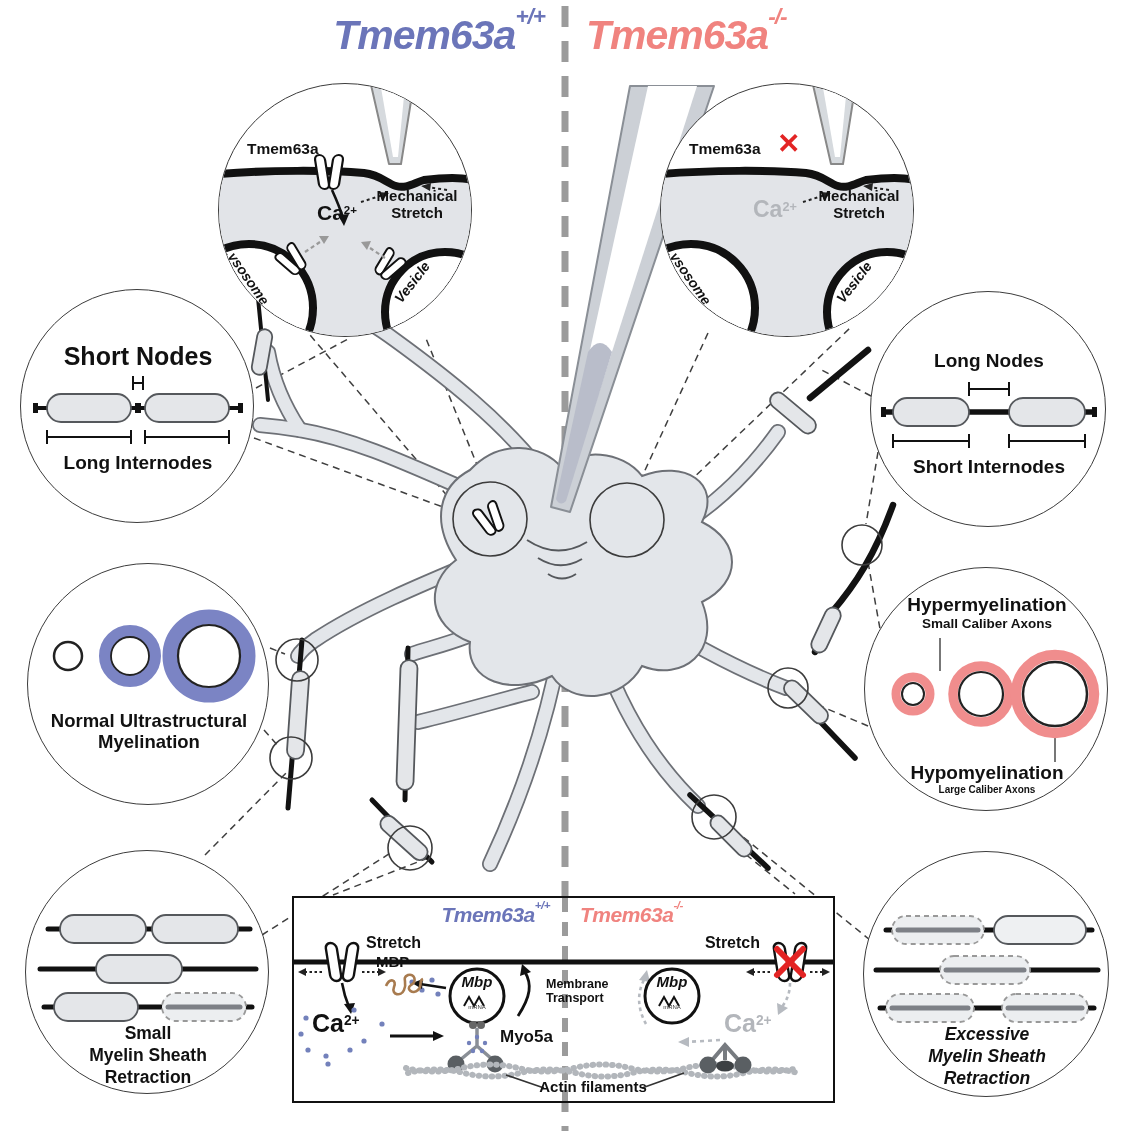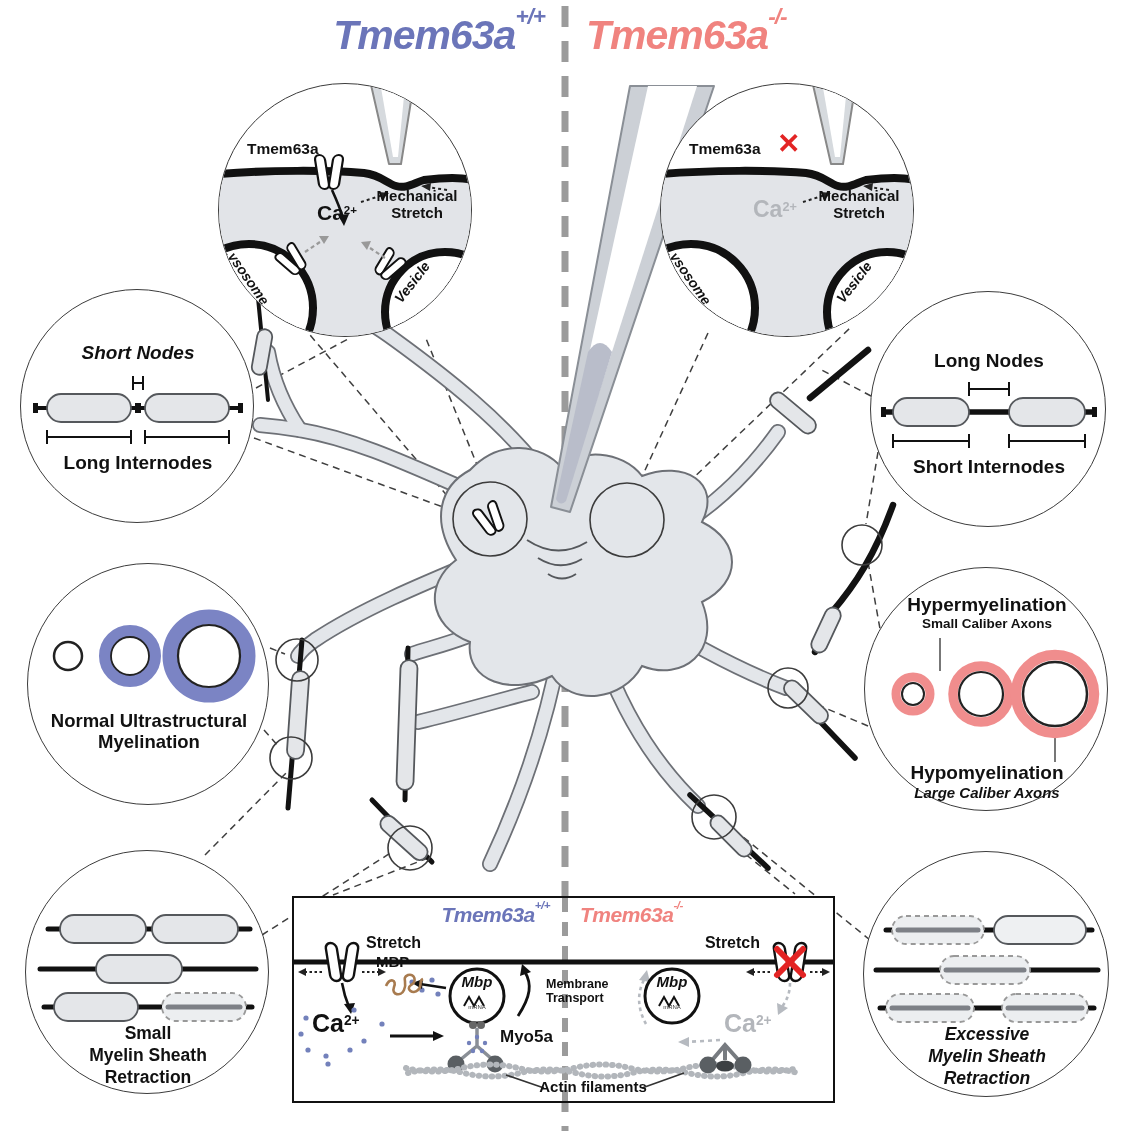--- a/index.html
+++ b/index.html
@@ -228,21 +228,21 @@
         <rect x="124" y="104" width="84" height="28" rx="14"></rect>
       </g>
       <g stroke="#111" stroke-width="2" fill="none">
         <path d="M112,86 L112,100 M122,86 L122,100 M112,93 L122,93"></path>
       </g>
       <g stroke="#111" stroke-width="2" fill="none">
         <path d="M26,140 L26,154 M110,140 L110,154 M26,147 L110,147"></path>
         <path d="M124,140 L124,154 M208,140 L208,154 M124,147 L208,147"></path>
       </g>
     </svg>
-    <div class="lbl" style="left:0;top:52px;width:234px;font-size:19px;font-style:italic;">Short Nodes</div>
+    <div class="lbl" style="left:0;top:52px;width:234px;font-size:25px;">Short Nodes</div>
     <div class="lbl" style="left:0;top:162px;width:234px;font-size:19px;">Long Internodes</div>
   </div>
 
   <div class="callout" style="left:870px;top:291px;width:236px;height:236px;">
     <svg width="236" height="236" viewBox="0 0 236 236">
       <line x1="14" y1="120" x2="222" y2="120" stroke="#111" stroke-width="5.5"></line>
       <rect x="10" y="115" width="5" height="10" fill="#111"></rect>
         <rect x="221" y="115" width="5" height="10" fill="#111"></rect>
       <g fill="#e4e6e9" stroke="#55585c" stroke-width="1.8">
         <rect x="22" y="106" width="76" height="28" rx="14"></rect>
@@ -291,21 +291,21 @@
         <circle cx="116" cy="126" r="22" fill="#fff" stroke="#222" stroke-width="2.2"></circle>
       </g>
       <g>
         <circle cx="190" cy="126" r="39" fill="#fff" stroke="var(--ring_ko,#f08d8d)" stroke-width="10.5"></circle>
         <circle cx="190" cy="126" r="32" fill="#fff" stroke="#222" stroke-width="2.5"></circle>
       </g>
     </svg>
     <div class="lbl" style="left:0;top:26px;width:244px;font-size:19px;">Hypermyelination</div>
     <div class="lbl" style="left:0;top:48px;width:244px;font-size:13.5px;">Small Caliber Axons</div>
     <div class="lbl" style="left:0;top:194px;width:244px;font-size:19px;">Hypomyelination</div>
-    <div class="lbl" style="left:0;top:216px;width:244px;font-size:15px;font-style:italic;">Large Caliber Axons</div>
+    <div class="lbl" style="left:0;top:216px;width:244px;font-size:10px;">Large Caliber Axons</div>
   </div>
 
   <div class="callout" style="left:25px;top:850px;width:244px;height:244px;">
     <svg width="244" height="244" viewBox="0 0 244 244">
       <g stroke="#111" stroke-width="5" stroke-linecap="round">
         <line x1="22" y1="78" x2="224" y2="78"></line>
         <line x1="14" y1="118" x2="230" y2="118"></line>
         <line x1="18" y1="156" x2="226" y2="156"></line>
       </g>
       <g fill="#e4e6e9" stroke="#55585c" stroke-width="1.8">

